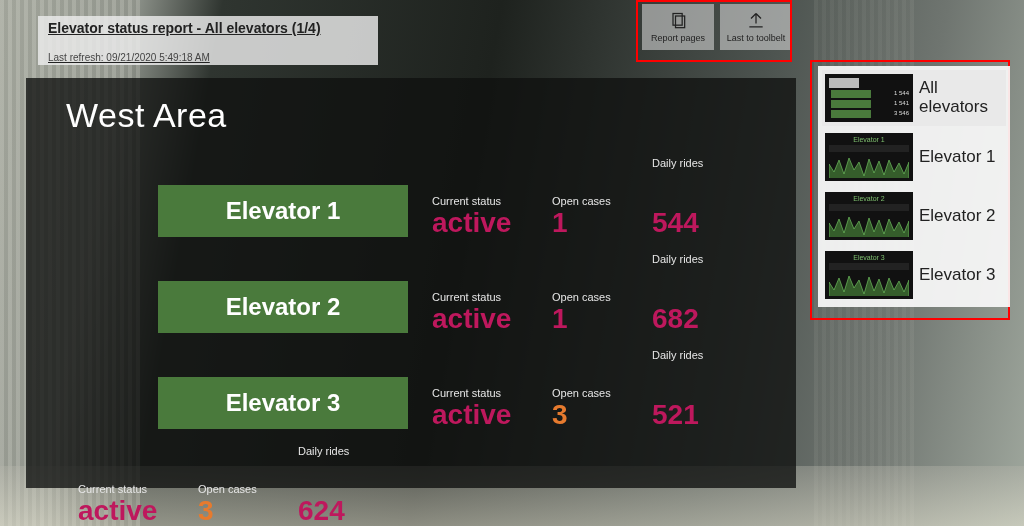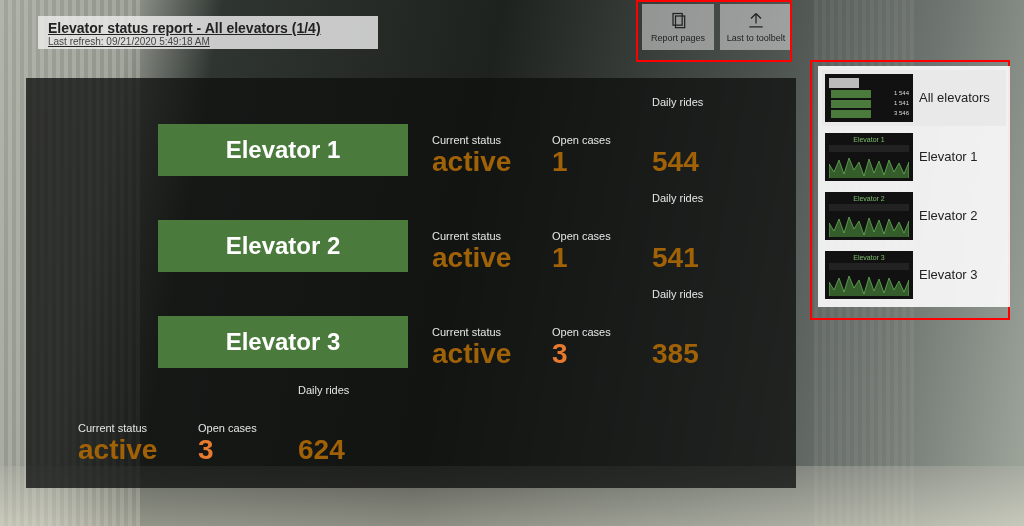--- a/index.html
+++ b/index.html
@@ -19,21 +19,21 @@
   }
   .bg-vertical.l { left:0; }
   .bg-vertical.r { right:110px; width:100px; opacity:0.3; }
 
   .header {
     position: absolute; top: 16px; left: 38px; right: 240px; height: 56px;
     display: flex; justify-content: space-between; align-items: flex-start;
   }
   .header .title-block { background: rgba(236,236,236,0.82); color:#222; padding: 4px 10px 2px; min-width: 340px; text-decoration: underline; }
   .header .title { font-size: 14px; font-weight: 700; }
-  .header .subtitle { font-size: 10px; color:#444; }
+  .header .subtitle { font-size: 10px; color:#444;margin-top:16px; }
 
   .toolbar { display:flex; gap: 6px; position: absolute; top: 4px; right: 232px; }
   .tool {
     width: 72px; height: 46px; background: rgba(210,210,210,0.6); color:#222;
     display:flex; flex-direction:column; align-items:center; justify-content:center;
     font-size: 9px; cursor:pointer;
   }
   .tool svg { width: 20px; height: 20px; stroke:#222; fill:none; stroke-width:1.5; }
 
   .highlight-top { position:absolute; top:0; left:636px; width:156px; height:62px; border:2px solid #f00; pointer-events:none; }
@@ -46,40 +46,40 @@
   .panel h1 { font-weight: 300; font-size: 34px; margin-bottom: 22px; letter-spacing: 0.5px; }
 
   .rows { display:flex; flex-direction:column; gap: 16px; }
   .row { display:flex; align-items:flex-end; gap: 0; }
   .chip {
     width: 250px; height: 52px; background: #4a7a3c; display:flex; align-items:center; justify-content:center;
     font-size: 24px; font-weight: 700; color:#fff; margin-left: 92px; margin-right: 12px;
   }
   .cell { display:flex; flex-direction:column; align-items:flex-start; padding: 0 12px; }
   .cell .lbl { font-size: 11px; color:#e6e6e6; margin-bottom: 2px; white-space: nowrap; }
-  .cell .val { font-size: 28px; font-weight: 700; color:#a16207; line-height: 1; }
+  .cell .val { font-size: 28px; font-weight: 700; color:#be185d; line-height: 1; }
   .cell.status { width: 120px; margin-top: 12px; }
   .cell.cases { width: 100px; }
   .cell.rides { width: 110px; gap: 38px; }
   .cell .val.warn { color: #e67a2e; }
 
   .pagelist {
     position:absolute; top: 66px; right: 14px; width: 192px;
     background: rgba(250,250,250,0.92); padding: 4px;
     display:flex; flex-direction:column; gap: 3px;
   }
   .pageitem {
     display:flex; align-items:center; gap:6px; height: 56px; padding: 3px;
     cursor:pointer; color:#222;
   }
   .pageitem.sel { background:#e9e9e9; }
   .pageitem .thumb {
     width: 88px; height: 48px; background:#111; position:relative; overflow:hidden; flex-shrink:0;
   }
-  .pageitem .plabel { font-size: 13px; line-height: 1.1; }
+  .pageitem .plabel { font-size: 17px; line-height: 1.1; }
 
   
   .thumb.mini-all::before {
     content:""; position:absolute; top:4px; left:4px; width:30px; height:10px; background:#bbb;
   }
   .thumb.mini-all .mrow { position:absolute; left:6px; width:40px; height:8px; background:#4a7a3c; }
   .thumb.mini-all .mrow.r1 { top:16px; } .thumb.mini-all .mrow.r2 { top:26px; } .thumb.mini-all .mrow.r3 { top:36px; }
   .thumb.mini-all .mnum { position:absolute; right:4px; color:#ddd; font-size:6px; }
   .thumb.mini-all .mnum.n1{top:16px;} .thumb.mini-all .mnum.n2{top:26px;} .thumb.mini-all .mnum.n3{top:36px;}
 
@@ -120,20 +120,21 @@
         </svg>
     </span>
     <span>Last to toolbelt</span>
   </div>
 </div>
 
 <div class="highlight-top"></div>
 <div class="highlight-side"></div>
 
 <div class="panel">
+  <h1>West Area</h1>
   <div class="rows" id="rows">
       <div class="row">
         <div class="chip">Elevator 1</div>
         <div class="cell status">
           <div class="lbl">Current status</div>
           <div class="val">active</div>
         </div>
         <div class="cell cases">
           <div class="lbl">Open cases</div>
           <div class="val">1</div>
@@ -148,36 +149,36 @@
         <div class="cell status">
           <div class="lbl">Current status</div>
           <div class="val">active</div>
         </div>
         <div class="cell cases">
           <div class="lbl">Open cases</div>
           <div class="val">1</div>
         </div>
         <div class="cell rides">
           <div class="lbl">Daily rides</div>
-          <div class="val">541</div>
+          <div class="val">682</div>
         </div>
       </div>
       <div class="row">
         <div class="chip">Elevator 3</div>
         <div class="cell status">
           <div class="lbl">Current status</div>
           <div class="val">active</div>
         </div>
         <div class="cell cases">
           <div class="lbl">Open cases</div>
           <div class="val warn">3</div>
         </div>
         <div class="cell rides">
           <div class="lbl">Daily rides</div>
-          <div class="val">385</div>
+          <div class="val">521</div>
         </div>
       </div>
       <div class="row">
         <div class="cell status">
           <div class="lbl">Current status</div>
           <div class="val">active</div>
         </div>
         <div class="cell cases">
           <div class="lbl">Open cases</div>
           <div class="val warn">3</div>

